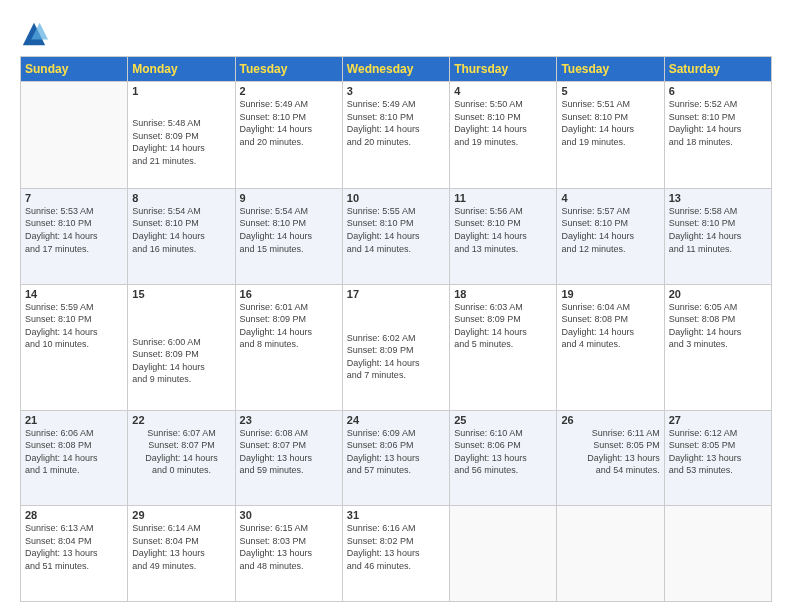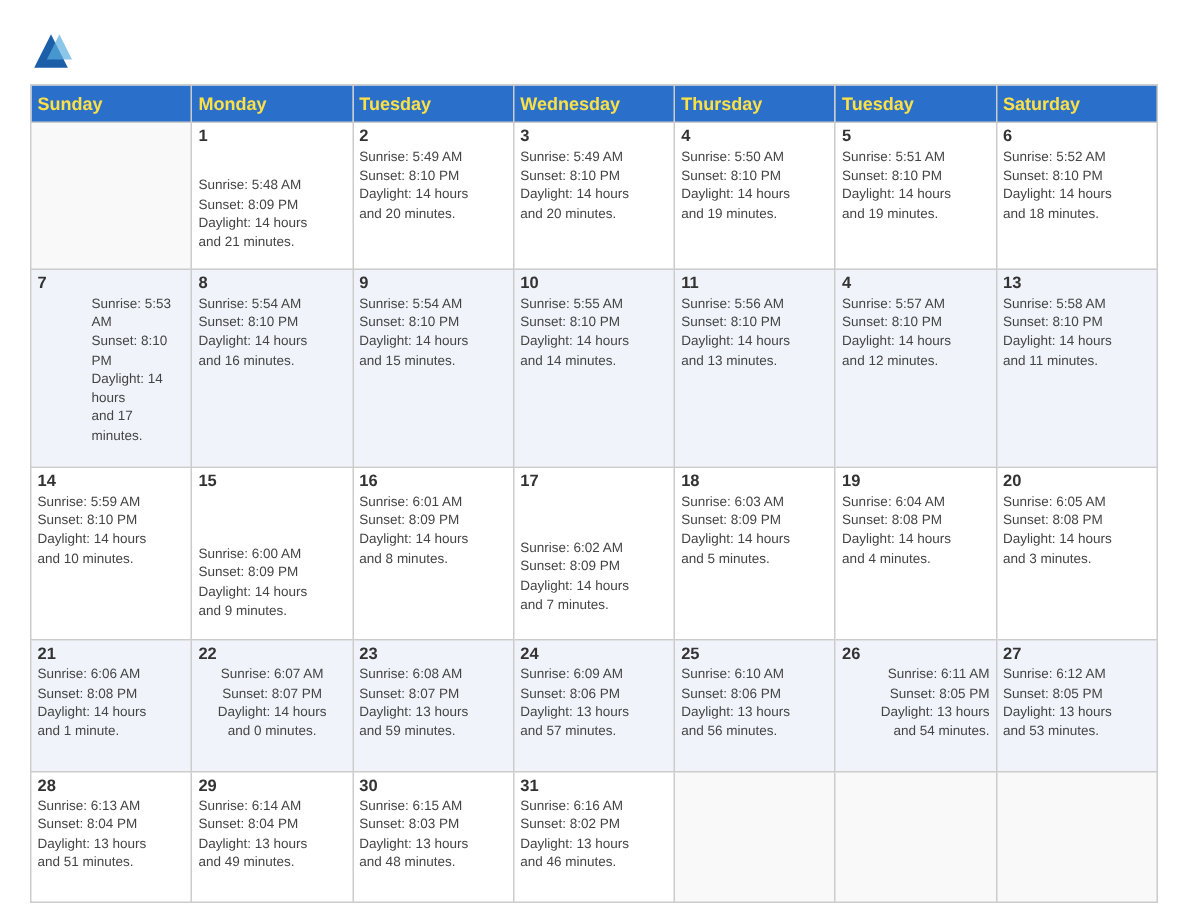--- a/index.html
+++ b/index.html
@@ -171,21 +171,21 @@
             <div class="day-num">6</div>
             <div class="day-info" style="white-space: pre-line;">Sunrise: 5:52 AM
 Sunset: 8:10 PM
 Daylight: 14 hours
 and 18 minutes.</div>
           </td>
         </tr>
         <tr class="alt-row">
           <td>
             <div class="day-num">7</div>
-            <div class="day-info" style="white-space: pre-line; margin-left: 36px;">Sunrise: 5:53 AM
+            <div class="day-info" style="white-space: pre-line;">Sunrise: 5:53 AM
 Sunset: 8:10 PM
 Daylight: 14 hours
 and 17 minutes.</div>
           </td>
           <td>
             <div class="day-num">8</div>
             <div class="day-info" style="white-space: pre-line;">Sunrise: 5:54 AM
 Sunset: 8:10 PM
 Daylight: 14 hours
 and 16 minutes.</div>

